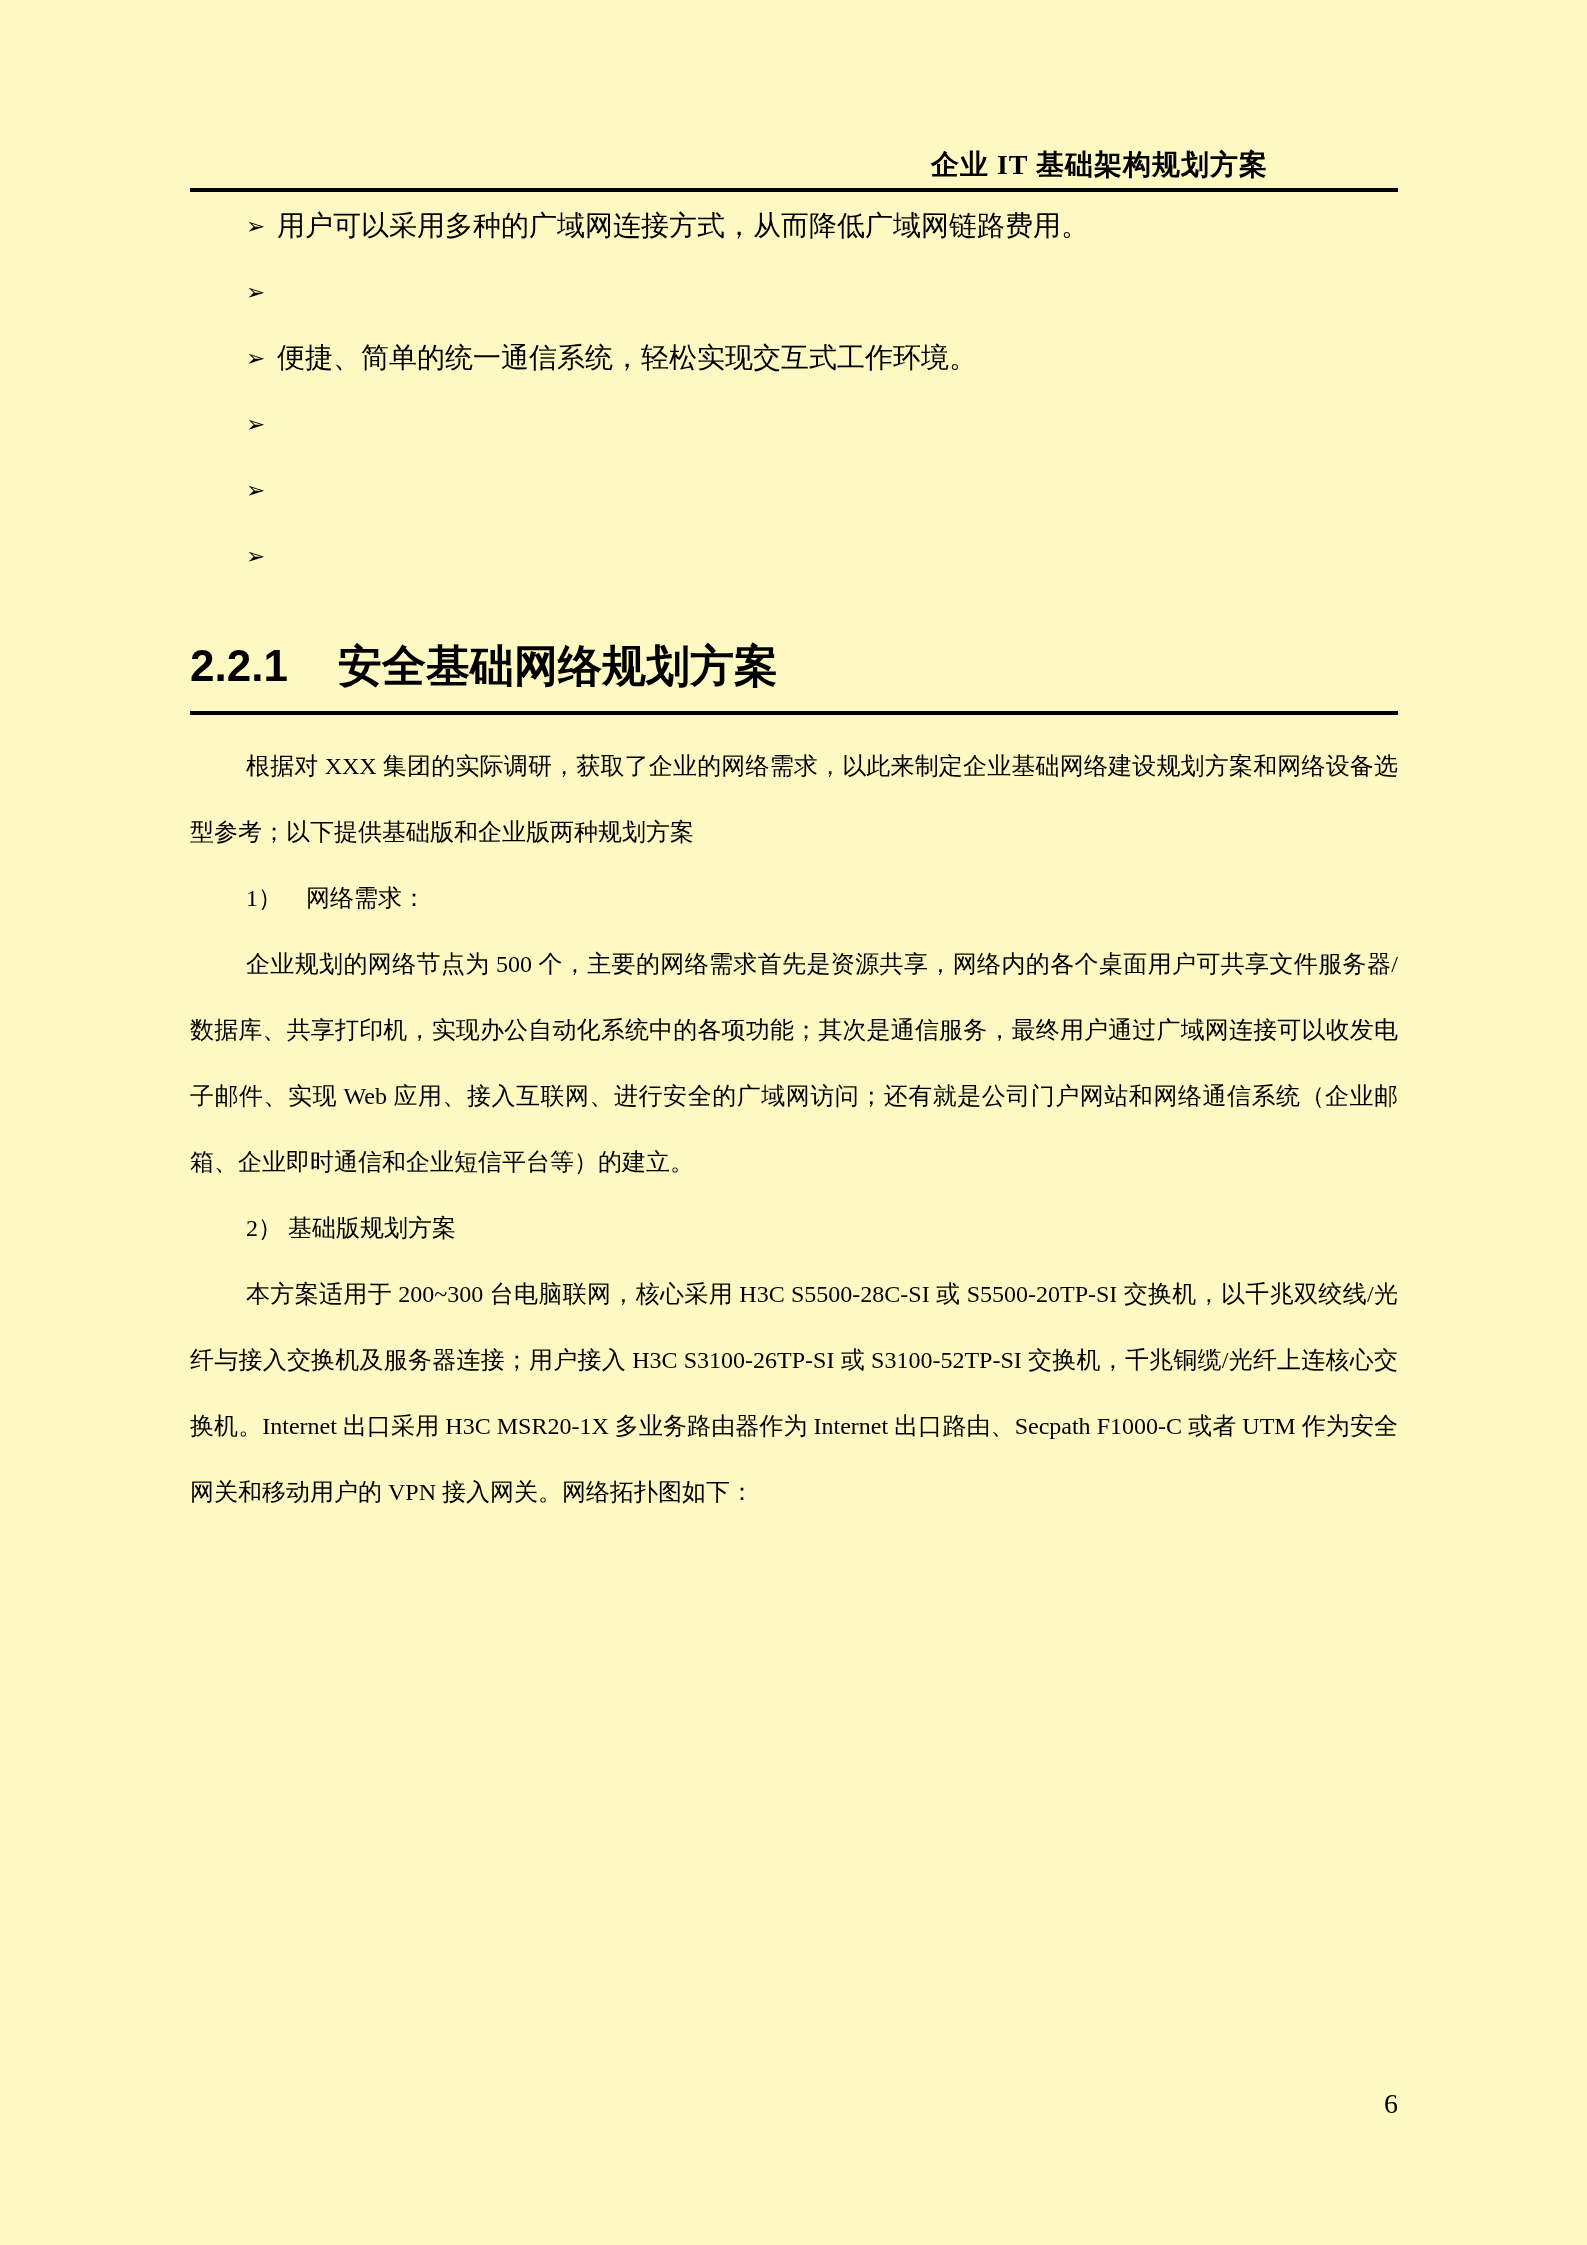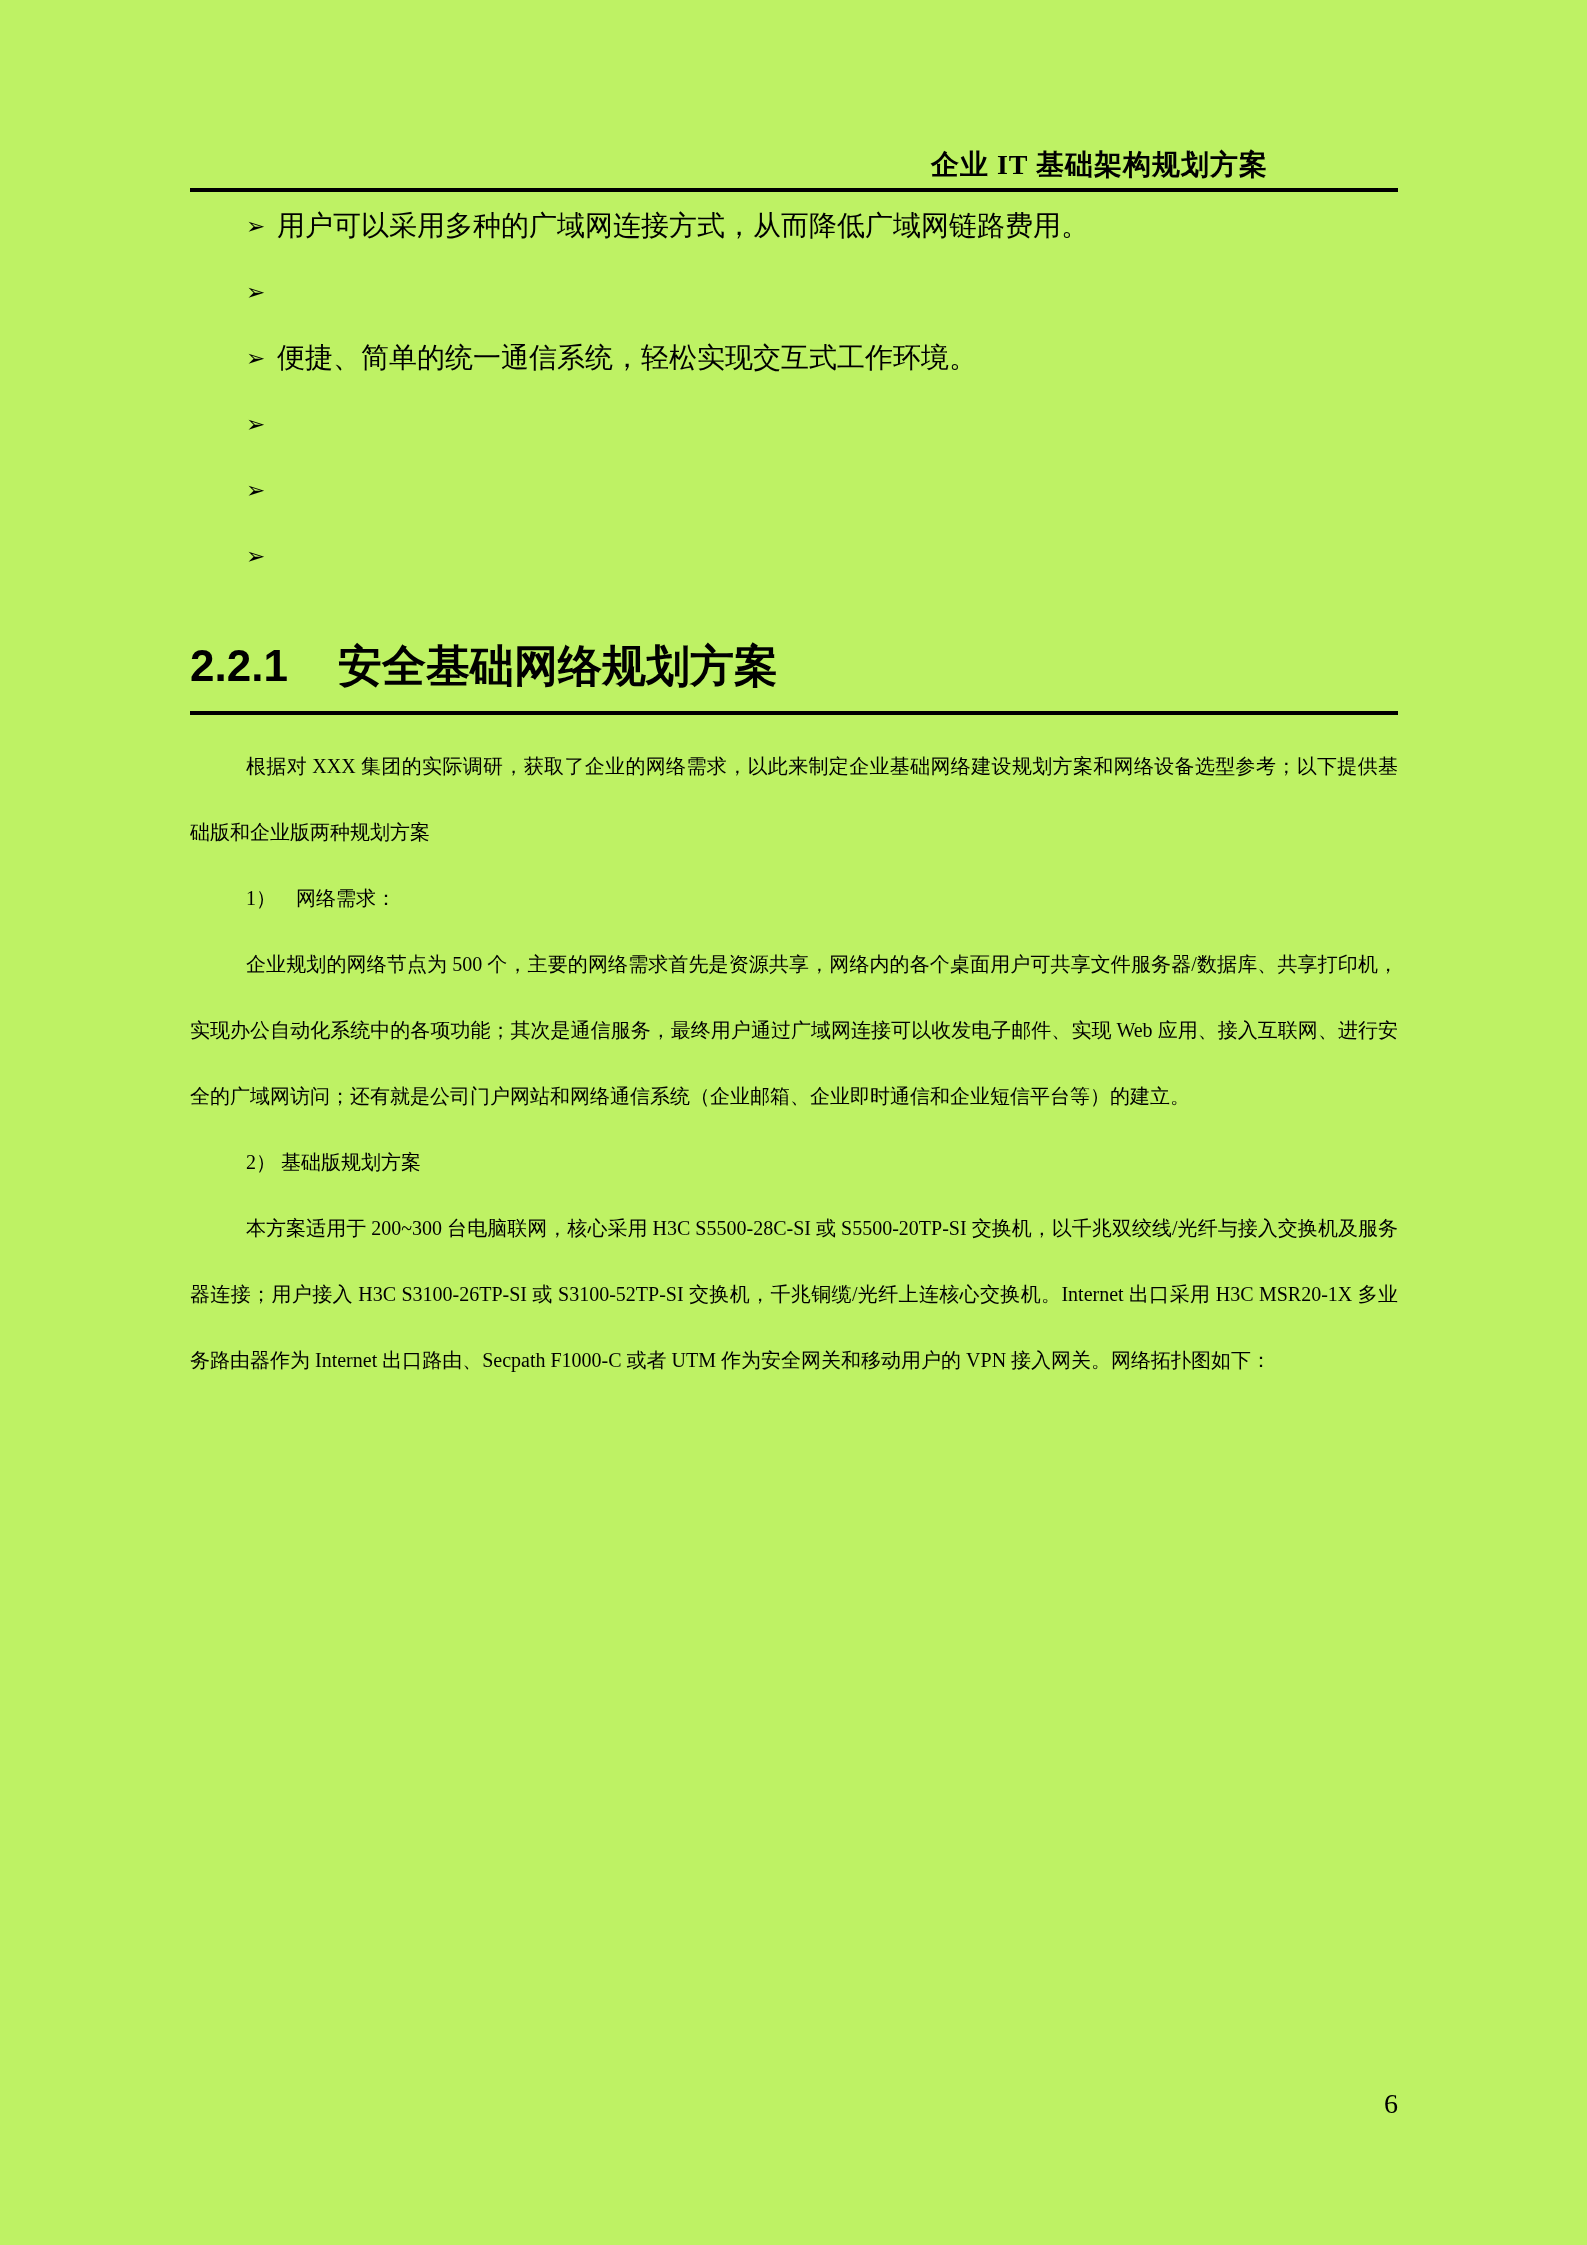--- a/index.html
+++ b/index.html
@@ -1,20 +1,20 @@
 <!DOCTYPE html>
 <html lang="zh"><head>
 <meta charset="utf-8">
 <style>
   html, body { margin: 0; padding: 0; background: #ffffff; }
   .page {
     position: relative;
     width: 1587px;
     height: 2245px;
-    background: #bef264;
+    background: #fef9c3;
     color: #000000;
     font-family: "Liberation Serif", "DejaVu Serif", serif;
     overflow: hidden;
   }
   .header-title {
     position: absolute;
     top: 148px;
     left: 190px;
     width: 1078px;
     text-align: right;
@@ -65,21 +65,21 @@
     font-size: 44px;
     line-height: 48px;
     white-space: nowrap;
   }
   .section-heading .section-title { margin-left: 50px; }
   .body-text {
     position: absolute;
     top: 733px;
     left: 190px;
     width: 1208px;
-    font-size: 20px;
+    font-size: 24px;
     line-height: 66px;
     text-align: justify;
     text-justify: inter-ideograph;
   }
   .body-text p {
     margin: 0;
     padding: 0;
     text-indent: 56px;
   }
   .page-number {

